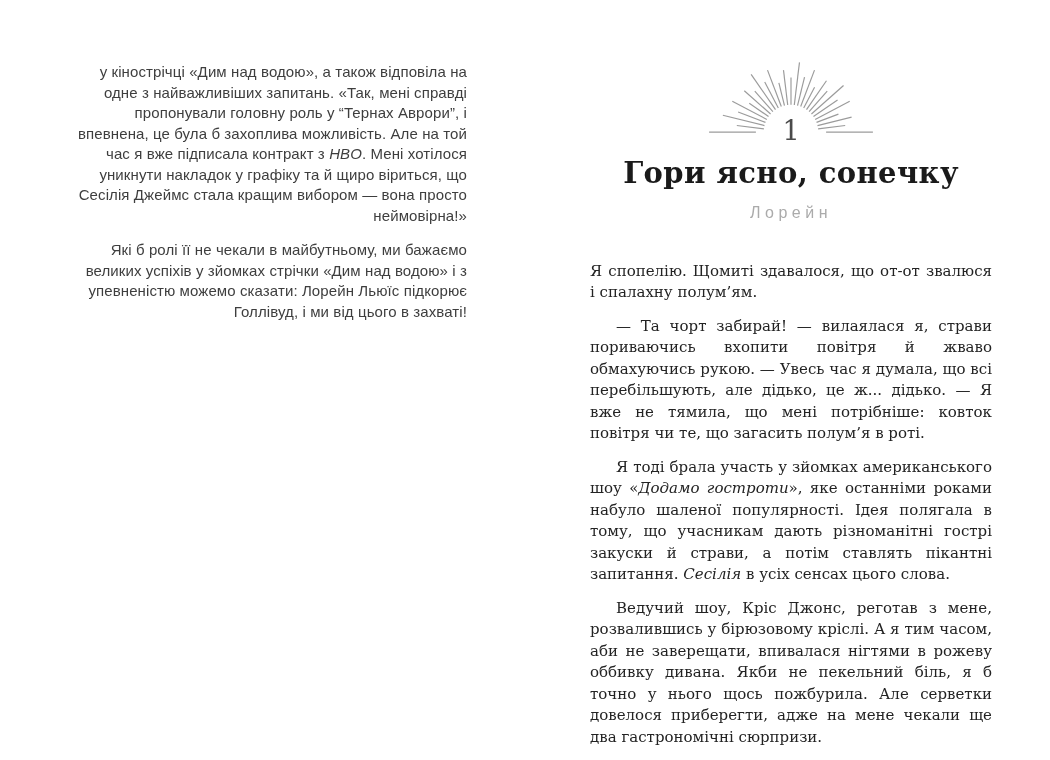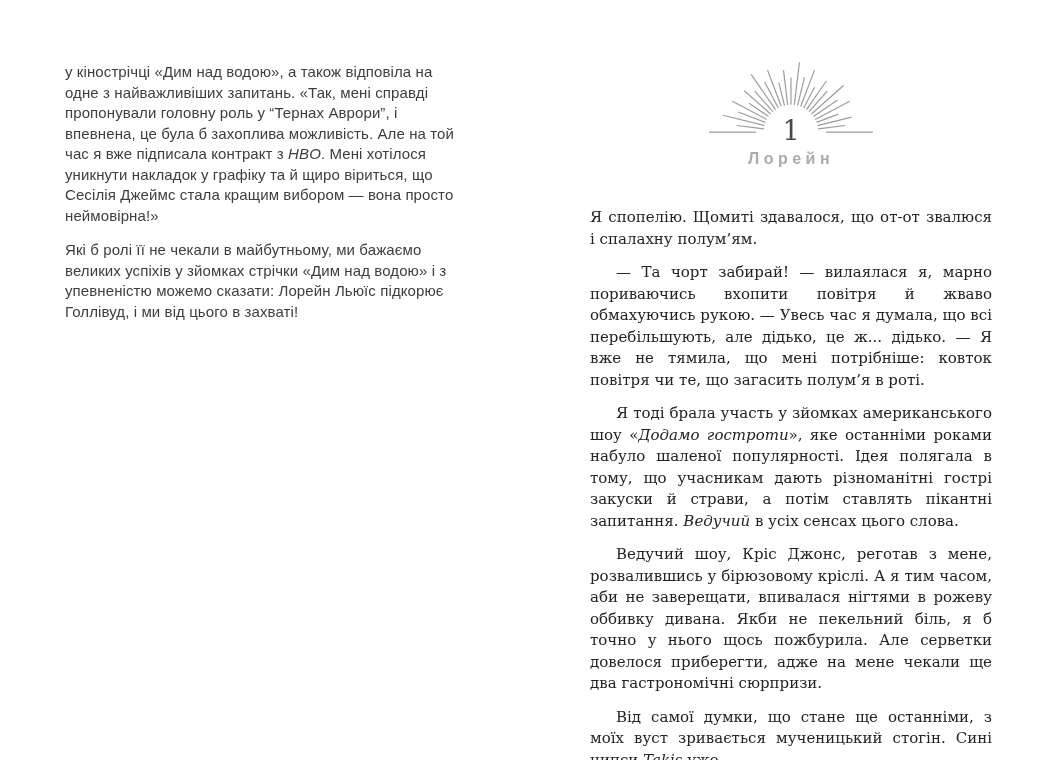--- a/index.html
+++ b/index.html
@@ -23,21 +23,21 @@
     top: 62px;
     width: 402px;
   }
   .left-text p {
     margin: 0 0 14px 0;
     font-family: "Liberation Sans", sans-serif;
     font-size: 15px;
     line-height: 20.5px;
     letter-spacing: 0.1px;
     color: var(--left-text, #3e3e3e);
-    text-align: left;
+    text-align: right;
   }
   .left-text p:last-child { margin-bottom: 16px; }
   .left-text em { font-style: italic; }
 
   
   .page-right {
     position: absolute;
     left: 578px;
     top: 0;
     width: 426px;
@@ -74,21 +74,21 @@
     font-family: "DejaVu Serif", serif;
     font-weight: 600;
     font-size: 29px;
     line-height: 1.1;
     letter-spacing: 0.4px;
     color: var(--title, #1a1a1a);
   }
   .chapter-subtitle {
     margin-top: 14px;
     font-family: "Liberation Sans", sans-serif;
-    font-weight: 700;
+    font-weight: 400;
     font-size: 16px;
     letter-spacing: 4.5px;
     color: var(--subtitle, #ababab);
   }
   .right-text {
     margin-top: 39px;
     font-family: "DejaVu Serif", serif;
     font-size: 15px;
     line-height: 21.5px;
     color: var(--right-text, #222222);
@@ -152,26 +152,27 @@
             <line x1="64.04" y1="57.43" x2="37.10" y2="33.56" stroke="#9b9b9b" stroke-width="1.2"></line>
             <line x1="61.96" y1="60.09" x2="42.20" y2="46.46" stroke="#9b9b9b" stroke-width="1.2"></line>
             <line x1="60.21" y1="62.99" x2="24.79" y2="44.40" stroke="#9b9b9b" stroke-width="1.2"></line>
             <line x1="58.82" y1="66.07" x2="30.77" y2="55.43" stroke="#9b9b9b" stroke-width="1.2"></line>
             <line x1="57.81" y1="69.30" x2="15.09" y2="58.77" stroke="#9b9b9b" stroke-width="1.2"></line>
             <line x1="57.20" y1="72.62" x2="29.41" y2="69.25" stroke="#9b9b9b" stroke-width="1.2"></line>
             <line x1="49.00" y1="76.00" x2="1.00" y2="76.00" stroke="#9b9b9b" stroke-width="1.2"></line>
           </svg>
         <div class="chapter-num">1</div>
       </div>
+      <h1 class="chapter-title">Гори ясно, сонечку</h1>
       <div class="chapter-subtitle">Лорейн</div>
     </div>
 
     <div class="right-text">
         <p class="no-indent"><span>Я спопелію. Щомиті здавалося, що от-от звалюся і спалахну полум’ям.</span></p>
-        <p><span>— Та чорт забирай! — вилаялася я, марно пориваючись вхопити повітря й жваво обмахуючись рукою. — Увесь час я думала, що всі перебільшують, але дідько, це ж... дідько. — Я вже не тямила, що мені потрібніше: ковток повітря чи те, що загасить полум’я в роті.</span></p>
-        <p><span>Я тоді брала участь у зйомках американського шоу «</span><em>Додамо гостроти</em><span>», яке останніми роками набуло шаленої популярності. Ідея полягала в тому, що учасникам дають різноманітні гострі закуски й страви, а потім ставлять пікантні запитання. </span><em>Ведучий</em><span> в усіх сенсах цього слова.</span></p>
+        <p><span>— Та чорт забирай! — вилаялася я, страви пориваючись вхопити повітря й жваво обмахуючись рукою. — Увесь час я думала, що всі перебільшують, але дідько, це ж... дідько. — Я вже не тямила, що мені потрібніше: ковток повітря чи те, що загасить полум’я в роті.</span></p>
+        <p><span>Я тоді брала участь у зйомках американського шоу «</span><em>Додамо гостроти</em><span>», яке останніми роками набуло шаленої популярності. Ідея полягала в тому, що учасникам дають різноманітні гострі закуски й страви, а потім ставлять пікантні запитання. </span><em>Сесілія</em><span> в усіх сенсах цього слова.</span></p>
         <p><span>Ведучий шоу, Кріс Джонс, реготав з мене, розвалившись у бірюзовому кріслі. А я тим часом, аби не заверещати, впивалася нігтями в рожеву оббивку дивана. Якби не пекельний біль, я б точно у нього щось пожбурила. Але серветки довелося приберегти, адже на мене чекали ще два гастрономічні сюрпризи.</span></p>
         <p><span>Від самої думки, що стане ще останніми, з моїх вуст зривається мученицький стогін. Сині чипси </span><em>Takis</em><span> уже</span></p>
       </div>
 
   </div>
 
 </div>
 
 </body></html>

